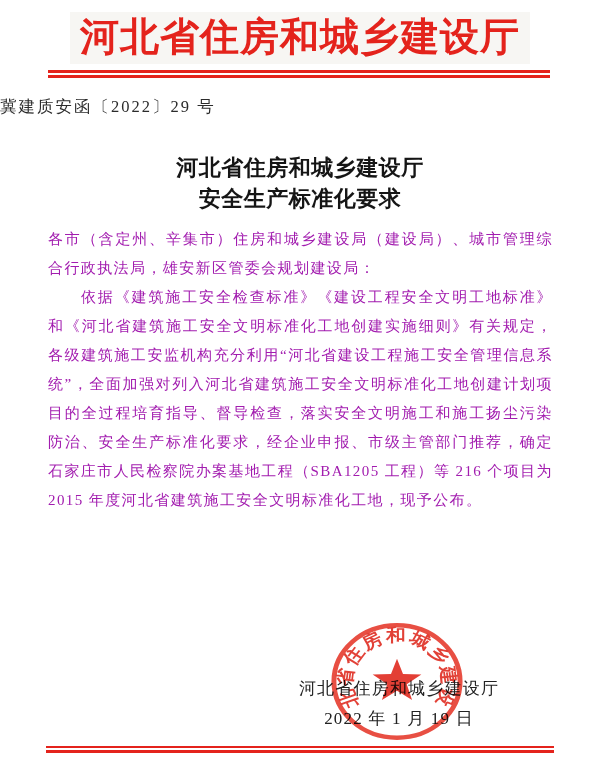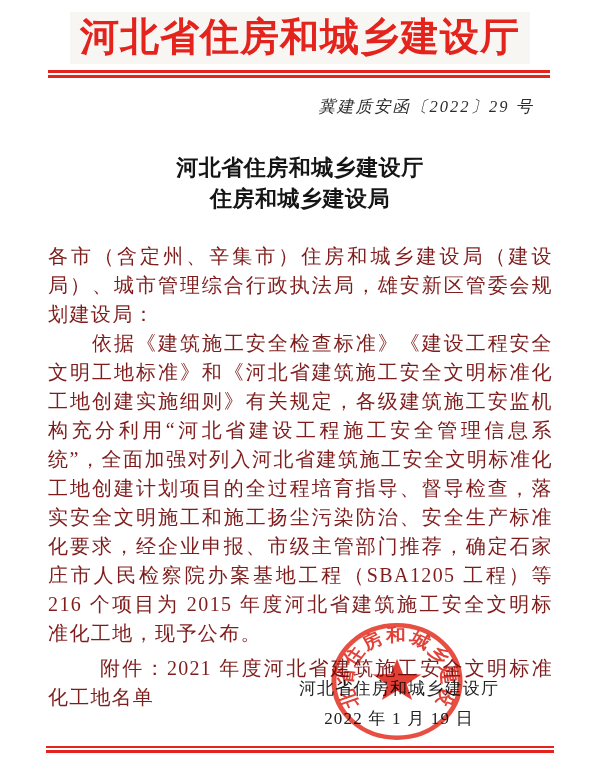--- a/index.html
+++ b/index.html
@@ -35,46 +35,45 @@
   .head-rule {
     margin: 6px 50px 0 48px;
     height: 8px;
     border-top: 3px solid #e4231c;
     border-bottom: 3.5px solid #e4231c;
   }
 
   .doc-number {
     margin-top: 18px;
     padding-right: 66px;
-    text-align: right;
+    text-align: left;
     font-size: 16.5px;
     letter-spacing: 2px;
     color: #2b2b2b;
-    font-style: italic;
   }
 
   
   .title {
     margin-top: 34px;
     text-align: center;
     font-weight: 700;
     font-size: 22px;
     line-height: 31px;
     color: #151515;
     letter-spacing: 0.5px;
   }
 
   
   .body-block {
-    margin: 28px 47px 0 48px;
-    font-size: 20px;
+    margin: 11px 47px 0 48px;
+    font-size: 15px;
     line-height: 29px;
     letter-spacing: 1.4px;
     text-align: justify;
-    color: #7f1d1d;
+    color: #a21caf;
   }
   .para-indent { text-indent: 2.2em; }
   .attachment { margin-top: 6px; text-indent: 2.6em; letter-spacing: 1.2px; }
 
   
   .signature {
     position: absolute;
     left: 298px;
     top: 674px;
     width: 202px;
@@ -116,27 +115,26 @@
   <div class="letterhead-wrap">
     <div class="letterhead">河北省住房和城乡建设厅</div>
   </div>
 
   <div class="head-rule"></div>
 
   <div class="doc-number">冀建质安函〔2022〕29 号</div>
 
   <div class="title">
     <div>河北省住房和城乡建设厅</div>
-    <div>住房和城乡建设局</div>
+    <div>安全生产标准化要求</div>
   </div>
 
   <div class="body-block">
     <div class="para">各市（含定州、辛集市）住房和城乡建设局（建设局）、城市管理综合行政执法局，雄安新区管委会规划建设局：</div>
     <div class="para para-indent">依据《建筑施工安全检查标准》《建设工程安全文明工地标准》和《河北省建筑施工安全文明标准化工地创建实施细则》有关规定，各级建筑施工安监机构充分利用“河北省建设工程施工安全管理信息系统”，全面加强对列入河北省建筑施工安全文明标准化工地创建计划项目的全过程培育指导、督导检查，落实安全文明施工和施工扬尘污染防治、安全生产标准化要求，经企业申报、市级主管部门推荐，确定石家庄市人民检察院办案基地工程（SBA1205 工程）等 216 个项目为 2015 年度河北省建筑施工安全文明标准化工地，现予公布。</div>
-    <div class="attachment">附件：2021 年度河北省建筑施工安全文明标准化工地名单</div>
   </div>
 
   <div class="signature">
     <div>河北省住房和城乡建设厅</div>
     <div>2022 年 1 月 19 日</div>
   </div>
 
   <div class="seal">
     <svg width="138" height="123" viewBox="0 0 140 140" preserveAspectRatio="none" xmlns="http://www.w3.org/2000/svg">
       <defs>

